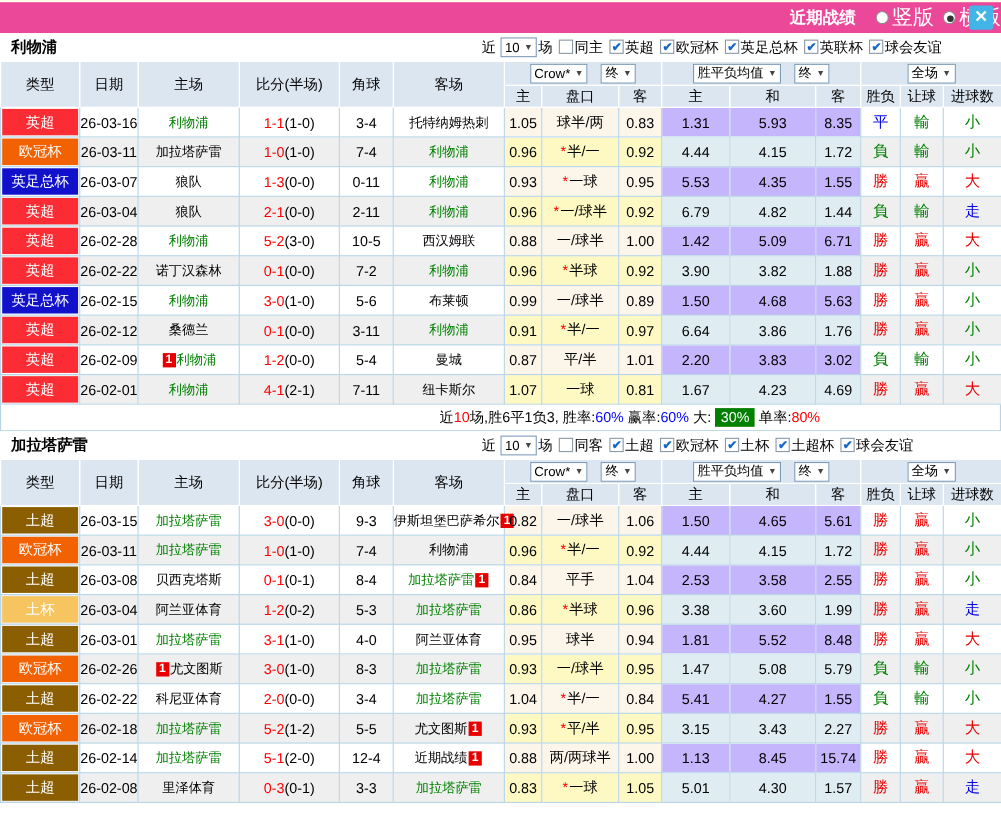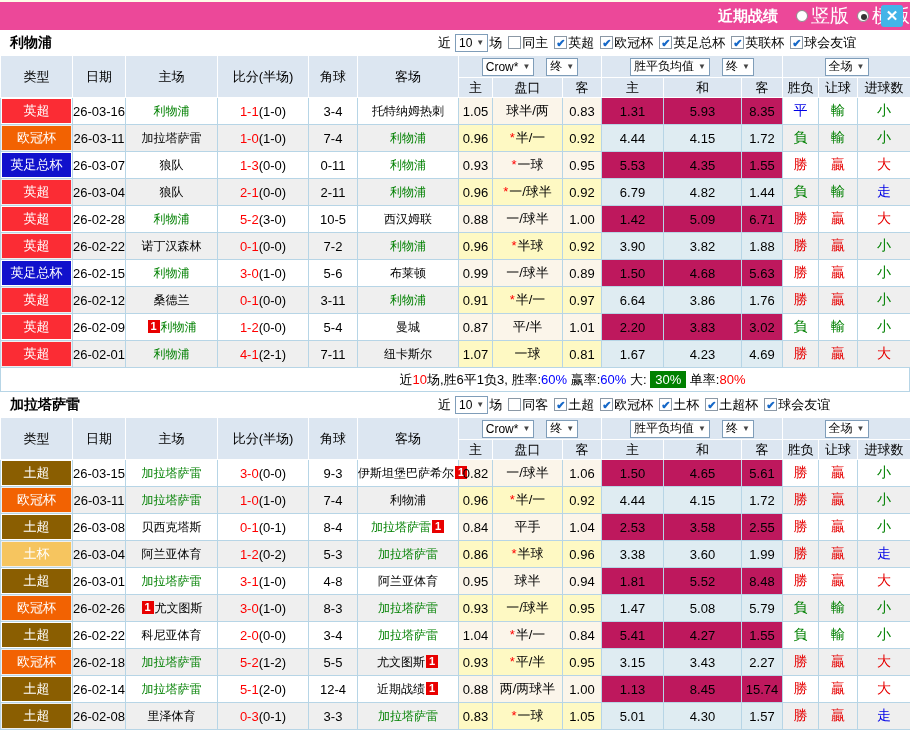--- a/index.html
+++ b/index.html
@@ -64,21 +64,21 @@
   .tname { color:#000; font-size:12px; }
   .tname.green { color:#008000; }
   .card {
     display:inline-block; width:12px; height:13px; background:#e80000; color:#fff;
     font-size:11px; line-height:13px; font-weight:bold; margin:0 1px; vertical-align:1px;
   }
   .sc { color:#ff0000; }
   .half { color:#000; }
   td.c-odd, td.c-hcap { background:#fbf5ea; }
   tr.alt td.c-odd, tr.alt td.c-hcap { background:#fef9c3; }
-  td.c-euro { background:#be185d; }
+  td.c-euro { background:#c4b5fd; }
   tr.alt td.c-euro { background:#dfecf2; }
   .star { color:#ff0000; margin-right:1px; }
   td.c-res { font-size:14px; }
   .hdr-selwrap { display:flex; align-items:center; justify-content:center; gap:6px; background:transparent;text-align:right; }
   
   .summary {
     height:24px; border:1px solid #b7d5e6; border-top:none;
     display:flex; align-items:center; justify-content:center;
     font-size:13px; padding-left:235px; background:#fff;
   }
@@ -571,21 +571,21 @@
         <td class="c-res" style="color: rgb(230, 0, 0);">贏</td>
         <td class="c-res" style="color: rgb(0, 0, 230);">走</td>
       </tr>
       <tr>
         <td class="c-league">
           <div class="badge" style="background: rgb(138, 94, 1);">土超</div>
         </td>
         <td class="c-date">26-03-01</td>
         <td class="c-team"><span class="tname green">加拉塔萨雷</span></td>
         <td class="c-score"><span class="sc">3-1</span><span class="half">(1-0)</span></td>
-        <td class="c-corner">4-8</td>
+        <td class="c-corner">4-0</td>
         <td class="c-team"><span class="tname">阿兰亚体育</span></td>
         <td class="c-odd">0.95</td>
         <td class="c-hcap">球半</td>
         <td class="c-odd">0.94</td>
         <td class="c-euro">1.81</td>
         <td class="c-euro">5.52</td>
         <td class="c-euro">8.48</td>
         <td class="c-res" style="color: rgb(230, 0, 0);">勝</td>
         <td class="c-res" style="color: rgb(230, 0, 0);">贏</td>
         <td class="c-res" style="color: rgb(230, 0, 0);">大</td>

